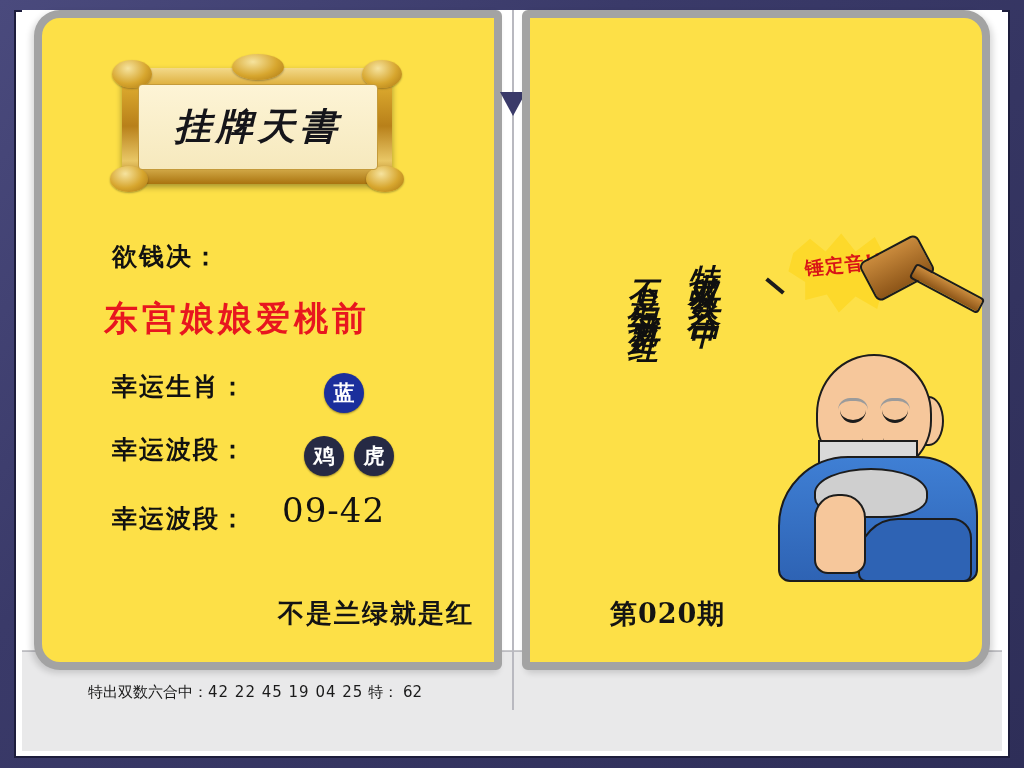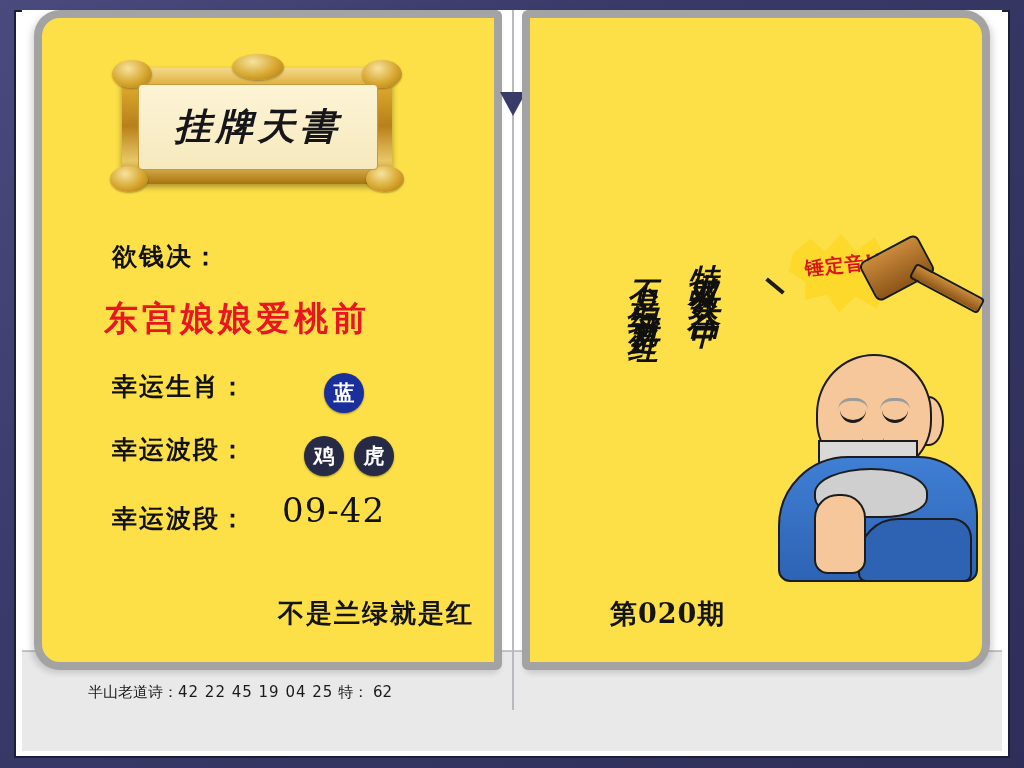--- a/index.html
+++ b/index.html
@@ -469,16 +469,16 @@
           <div class="monk-hands"></div>
         </div>
 
         <div class="rp-footer">第020期</div>
       </div>
     </div>
 
   </div>
 
   <div class="result-line">
-    <span class="result-label">半山老道诗：</span><span class="result-nums">42 22 45 19 04 25</span>&nbsp;<span>特：</span>&nbsp;<span>62</span>
+    <span class="result-label">特出双数六合中：</span><span class="result-nums">42 22 45 19 04 25</span>&nbsp;<span>特：</span>&nbsp;<span>62</span>
   </div>
 
 </div>
 
 </body></html>

